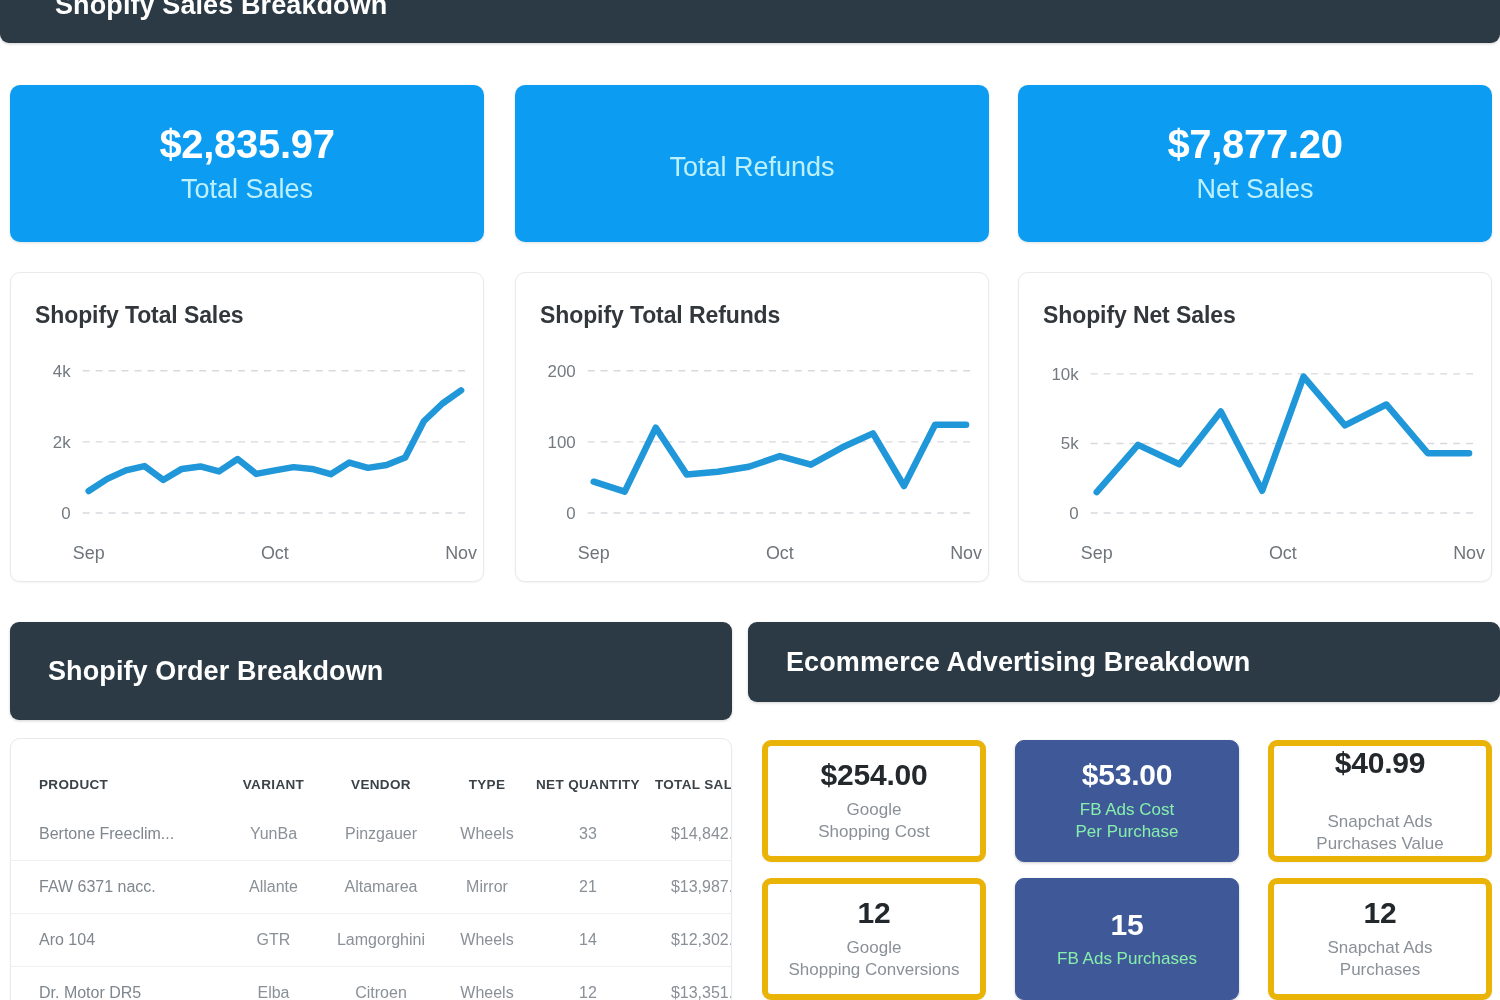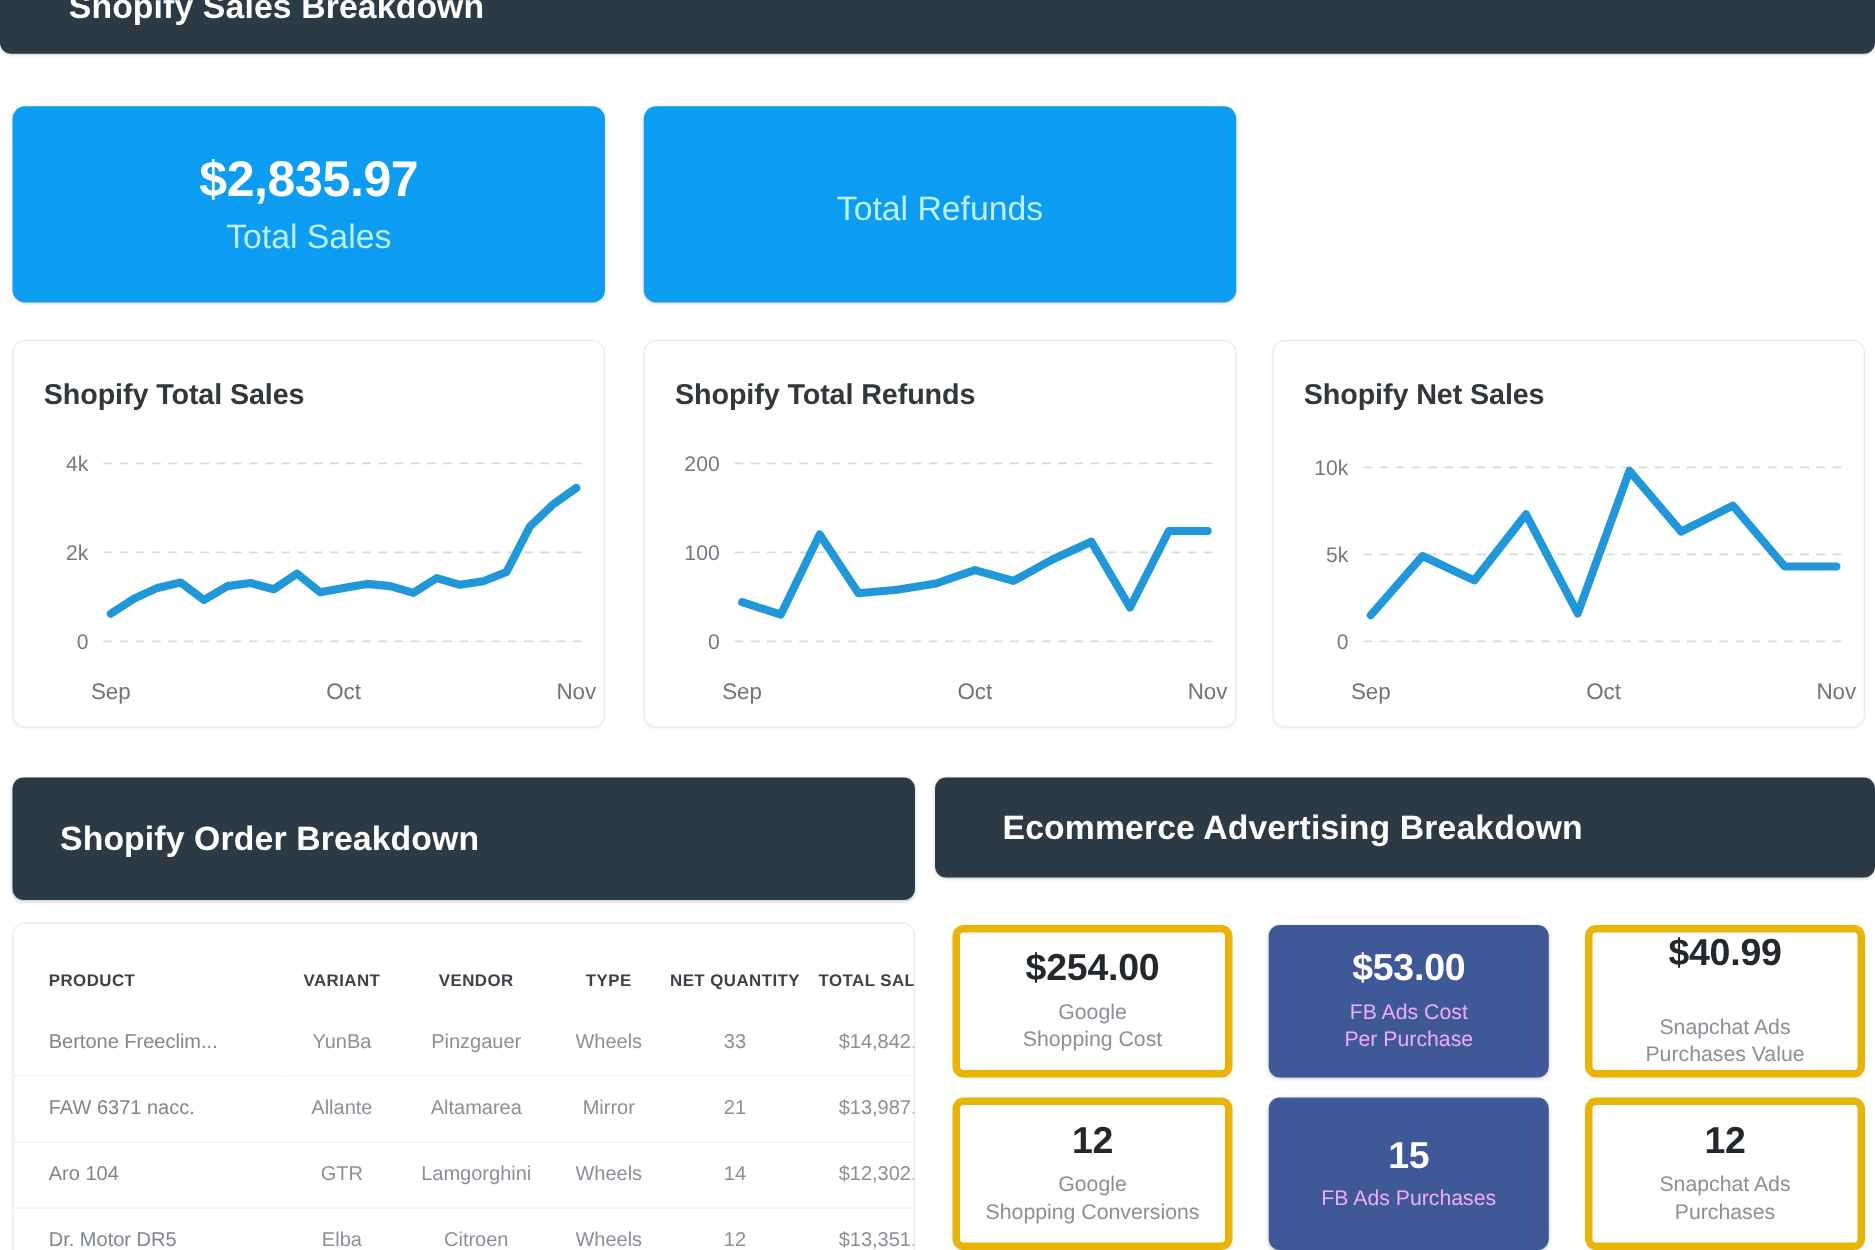--- a/index.html
+++ b/index.html
@@ -24,21 +24,21 @@
     color: #ffffff;
     font-size: 27px;
     font-weight: bold;
     letter-spacing: .1px;
     padding-left: 38px;
   }
 
   #hdr-sales   { left: 0px;   top: -42px; width: 1500px; height: 85px; border-radius: 0 0 9px 9px; }
   #hdr-sales .bar-title { padding-left: 55px; align-self: flex-start; margin-top: 32px; }
   #hdr-order   { left: 10px;  top: 622px; width: 722px;  height: 98px; }
-  #hdr-adv     { left: 748px; top: 622px; width: 752px;  height: 80px; padding-left: 16px; }
+  #hdr-adv     { left: 748px; top: 622px; width: 752px;  height: 80px; }
 
   
   .kpi {
     position: absolute;
     top: 85px;
     height: 157px;
     background: #0c9df3;
     border-radius: 10px;
     display: flex;
     flex-direction: column;
@@ -161,21 +161,21 @@
     line-height: 1.15;
     letter-spacing: -.2px;
   }
   .ad-card .ad-label {
     font-size: 17px;
     color: #8a9097;
     line-height: 1.32;
     margin-top: 6px;
   }
   .ad-card.highlight .ad-value { color: #ffffff; }
-  .ad-card.highlight .ad-label { color: #f0abfc; }
+  .ad-card.highlight .ad-label { color: #86efac; }
 
   #ad-0 { left: 762px;  top: 740px; }
   #ad-1 { left: 1015px; top: 740px; }
   #ad-2 { left: 1268px; top: 740px; gap: 24px; }
   #ad-3 { left: 762px;  top: 878px; }
   #ad-4 { left: 1015px; top: 878px; }
   #ad-5 { left: 1268px; top: 878px; }
 </style>
 </head>
 <body>
@@ -185,20 +185,24 @@
   <div class="section-bar" id="hdr-sales">
     <span class="bar-title">Shopify Sales Breakdown</span>
   </div>
 
   <div class="kpi" id="kpi-0">
     <div class="kpi-value">$2,835.97</div>
     <div class="kpi-label">Total Sales</div>
   </div>
   <div class="kpi" id="kpi-1">
     <div class="kpi-label">Total Refunds</div>
+  </div>
+  <div class="kpi" id="kpi-2">
+    <div class="kpi-value">$7,877.20</div>
+    <div class="kpi-label">Net Sales</div>
   </div>
 
   <div class="chart-card" id="chart-card-0">
     <div class="chart-title">Shopify Total Sales</div>
     <svg class="chart-svg" viewBox="0 0 474 240" preserveAspectRatio="none">
         <line x1="72" x2="456" y1="172" y2="172" class="gridline"></line>
         <text x="60" y="178" class="ytick">0</text>
         <line x1="72" x2="456" y1="100.88888888888889" y2="100.88888888888889" class="gridline"></line>
         <text x="60" y="106.88888888888889" class="ytick">2k</text>
         <line x1="72" x2="456" y1="29.77777777777777" y2="29.77777777777777" class="gridline"></line>

